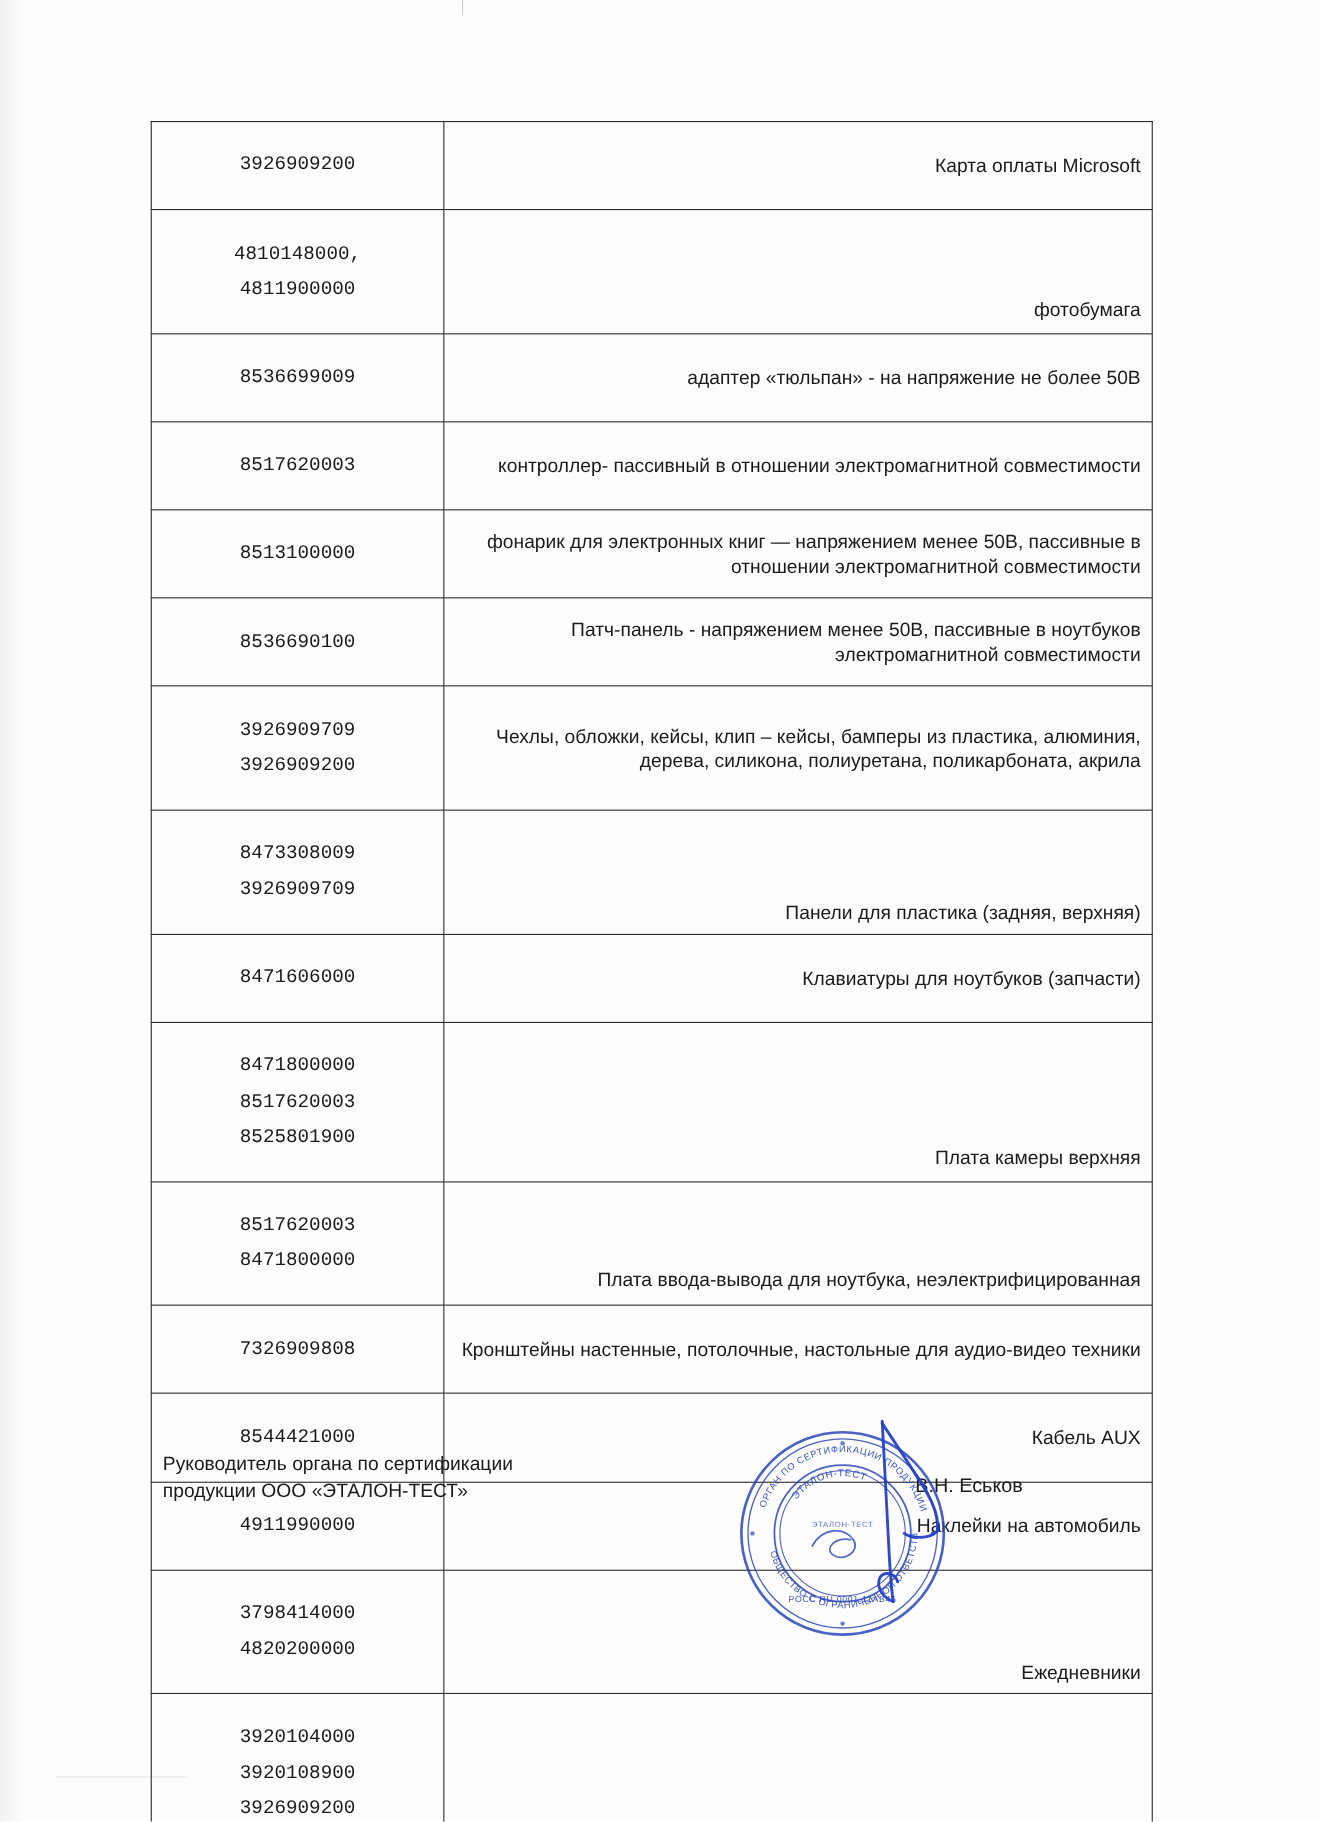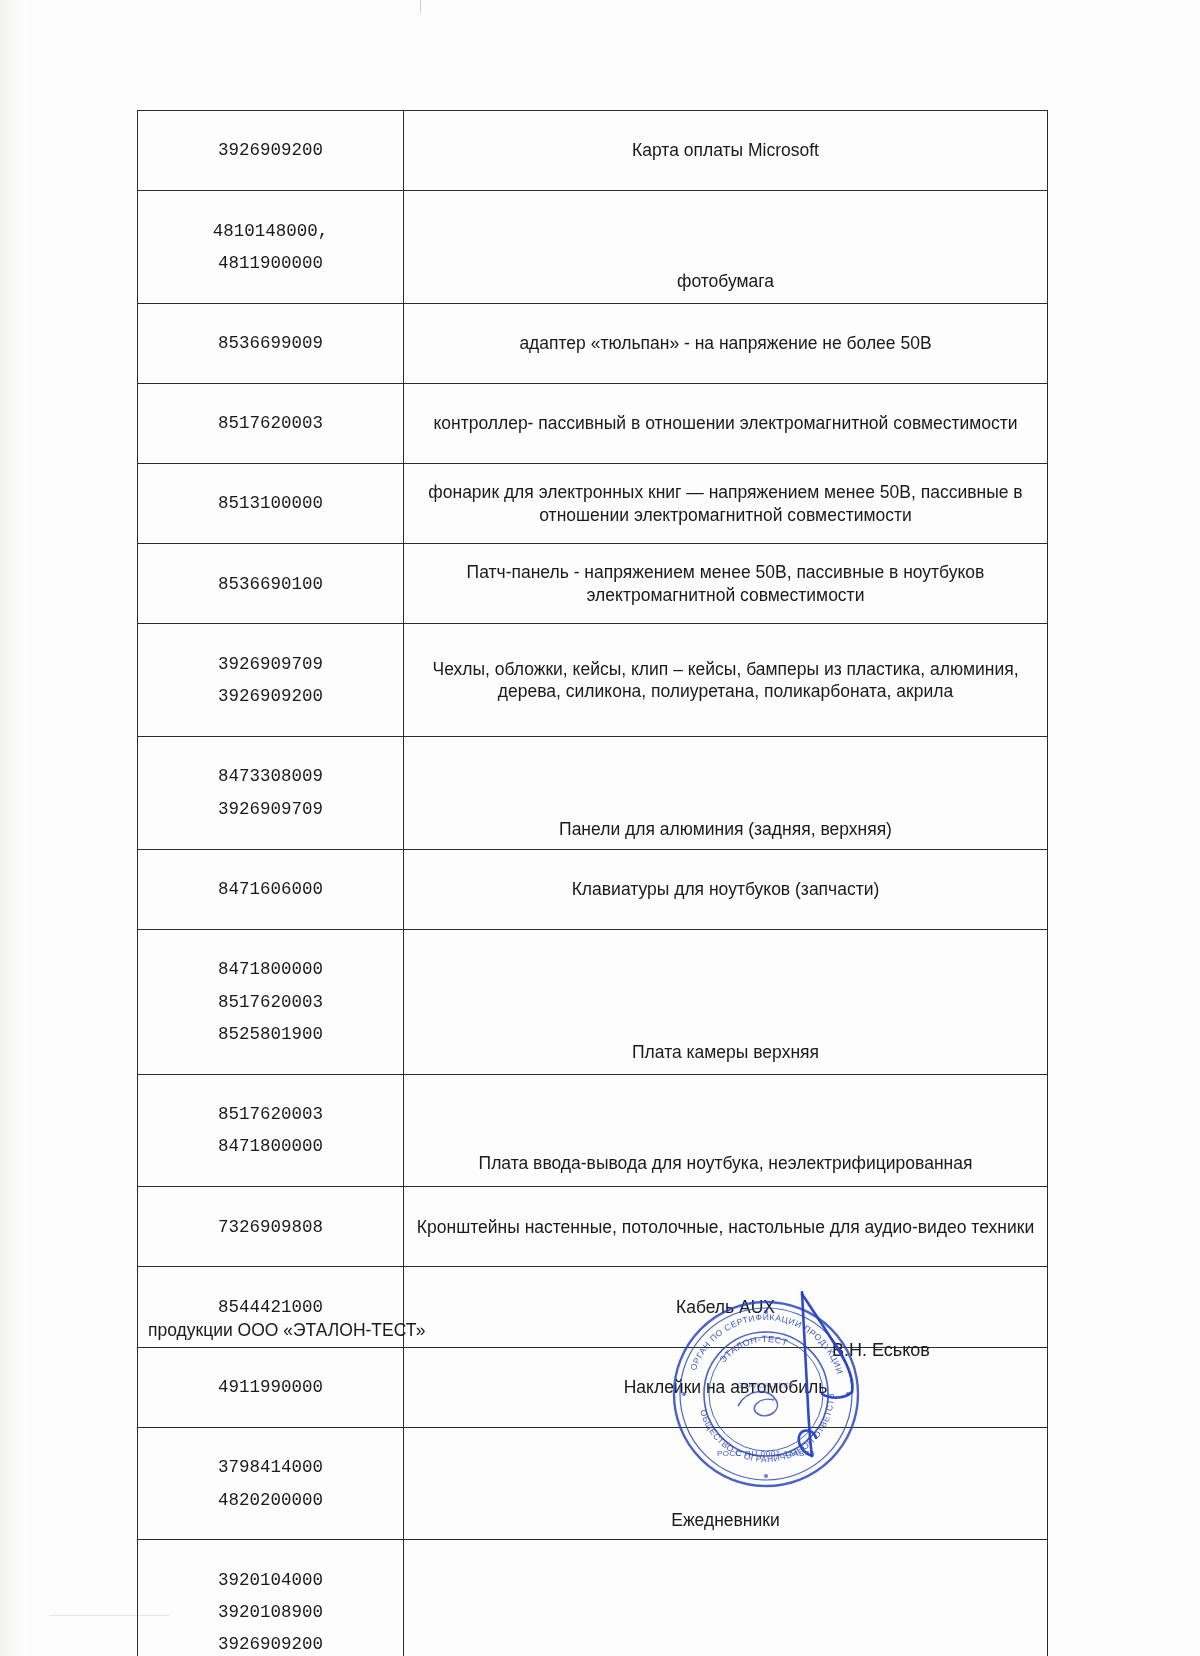--- a/index.html
+++ b/index.html
@@ -56,21 +56,21 @@
     padding: 6px 10px;
   }
   .col-code {
     width: 245px;
     text-align: center;
     white-space: pre-line;
     font-family: Liberation Mono, monospace;
   }
   .col-name {
     width: 623px;
-    text-align: center;
+    text-align: right;
     padding-left: 16px;
   }
   .code-lines {
     display: flex;
     flex-direction: column;
     gap: 10px;
     align-items: center;
     justify-content: center;
   }
 
@@ -185,21 +185,21 @@
         <td class="col-name">Чехлы, обложки, кейсы, клип – кейсы, бамперы из пластика, алюминия, дерева, силикона, полиуретана, поликарбоната, акрила</td>
       </tr>
 
       <tr style="height:72px">
         <td class="col-code">
           <div class="code-lines">
             <span>8473308009</span>
             <span>3926909709</span>
           </div>
         </td>
-        <td class="col-name" style="vertical-align:bottom;padding-bottom:8px">Панели для алюминия (задняя, верхняя)</td>
+        <td class="col-name" style="vertical-align:bottom;padding-bottom:8px">Панели для пластика (задняя, верхняя)</td>
       </tr>
 
       <tr style="height:36px">
         <td class="col-code">
           <div class="code-lines">
             <span>8471606000</span>
           </div>
         </td>
         <td class="col-name">Клавиатуры для ноутбуков (запчасти)</td>
       </tr>
@@ -270,20 +270,21 @@
             <span>3926909200</span>
           </div>
         </td>
         <td class="col-name" style="vertical-align:bottom;padding-bottom:10px">Защитная плёнка для экрана</td>
       </tr>
 
     </tbody>
   </table>
 
   <div class="signature-block">
+    <div>Руководитель органа по сертификации</div>
     <div>продукции ООО «ЭТАЛОН-ТЕСТ»</div>
   </div>
 
   <div class="signer-name">В.Н. Еськов</div>
 
   <div class="stamp">
     <svg width="196" height="196" viewBox="0 0 196 196" xmlns="http://www.w3.org/2000/svg">
       <defs>
         <path id="arcTop" d="M 24,98 A 74,74 0 0 1 172,98"></path>
         <path id="arcBottom" d="M 30,98 A 68,68 0 0 0 166,98"></path>

